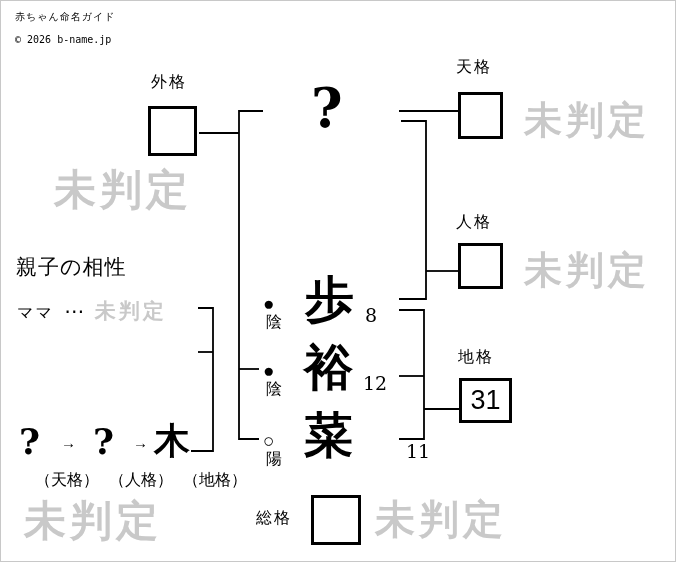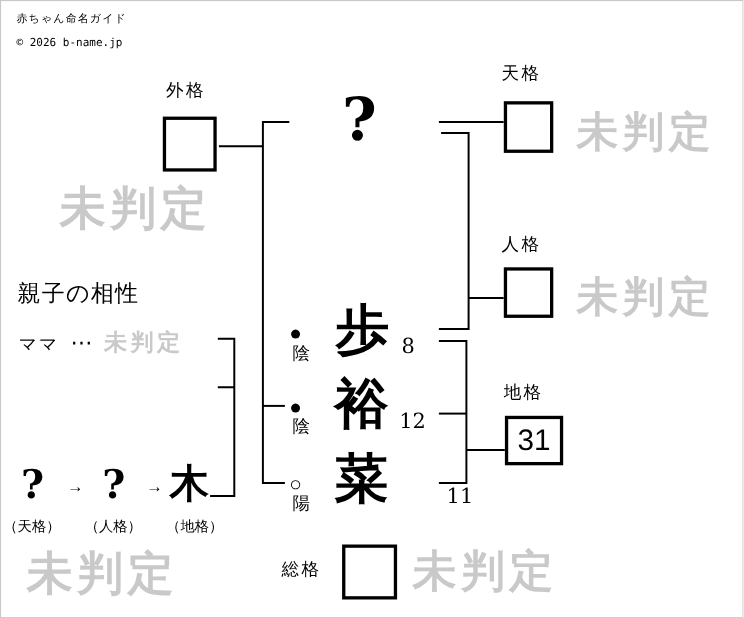--- a/index.html
+++ b/index.html
@@ -30,21 +30,21 @@
   .name-char { font-family:"DejaVu Serif", serif; font-weight:bold; font-size:49px; line-height:1; }
   .stroke-num { font-family:"DejaVu Serif", serif; font-size:19px; line-height:1; }
   .pol-mark { font-size:19px; line-height:1; }
   .pol-label { font-size:16px; line-height:1; }
   .section-heading { font-size:21px; letter-spacing:1px; }
   .compat-label { font-size:16px; letter-spacing:2px; }
   .compat-dots { font-size:20px; color:#000; }
   .compat-result { font-family:"DejaVu Serif", serif; font-weight:bold; font-size:21px; color:#c9c9c9; letter-spacing:3px; }
   .elem-char { font-family:"DejaVu Serif", serif; font-weight:bold; font-size:36px; line-height:1; }
   .elem-arrow { font-size:15px; line-height:1; }
-  .elem-caption { font-size:13px; letter-spacing:0px; white-space:nowrap; }
+  .elem-caption { font-size:16px; letter-spacing:0px; white-space:nowrap;margin-left:32px; }
   svg.lines { position:absolute; left:0; top:0; }
 </style>
 </head>
 <body>
 
 <div class="canvas">
 
   <svg class="lines" width="676" height="562" viewBox="0 0 676 562">
     <g stroke="#000" stroke-width="1.8" fill="none">
 

